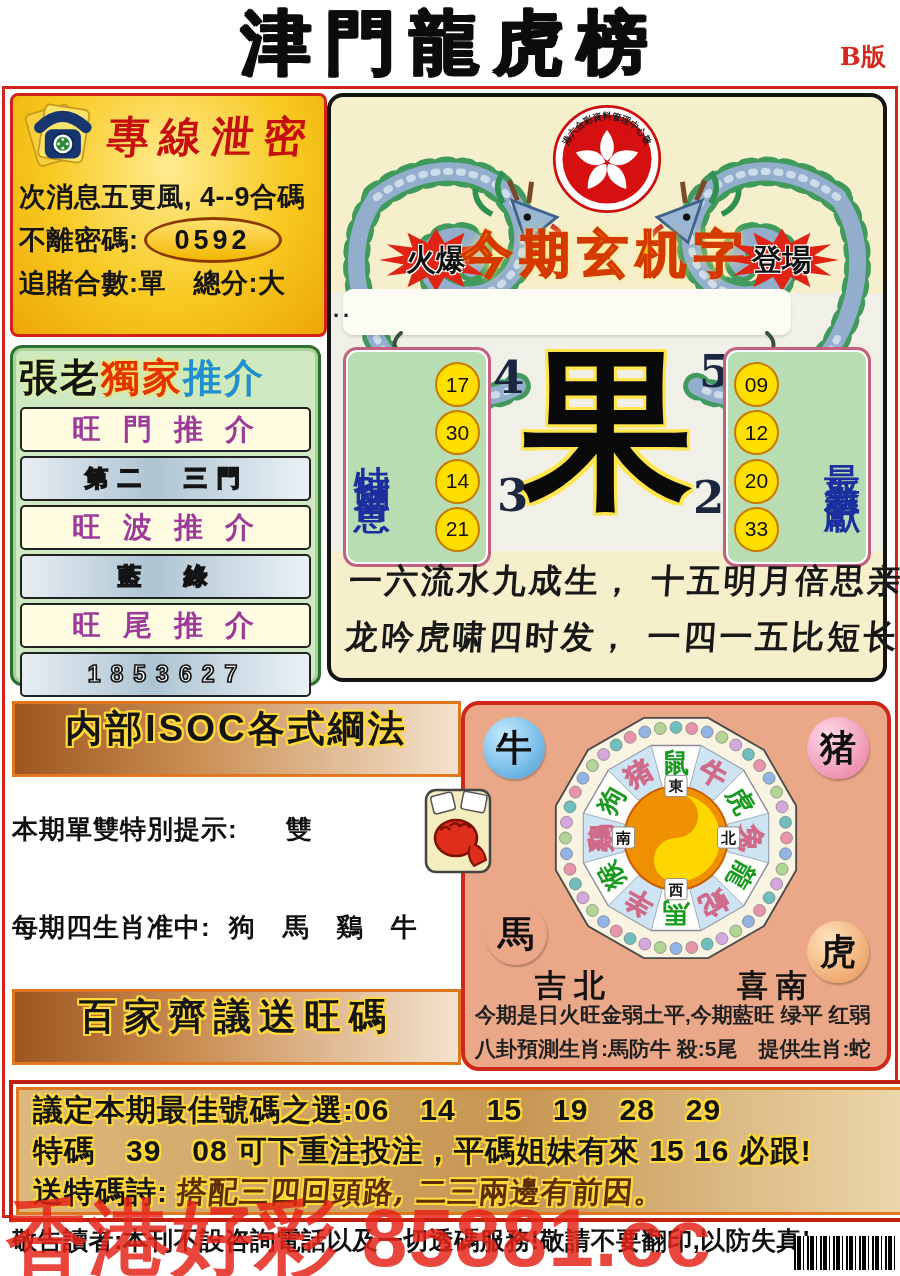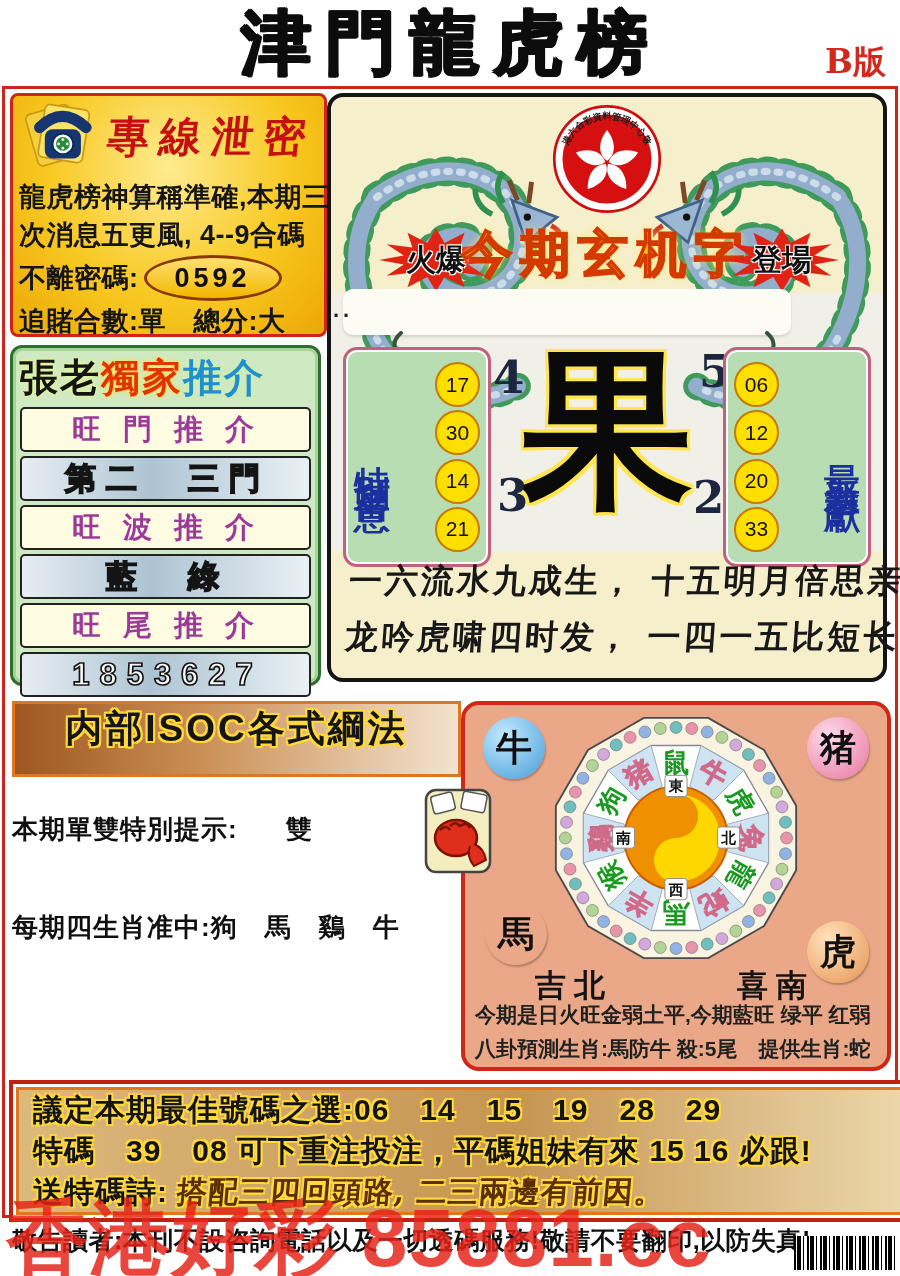--- a/index.html
+++ b/index.html
@@ -6,21 +6,21 @@
   .page{position:relative;width:900px;height:1276px;background:#ffffff;overflow:hidden;
         font-family:"Liberation Sans",sans-serif;}
 
   
   .red-frame{position:absolute;left:2px;top:86px;width:890px;height:1126px;border:3px solid #cf231b;}
 
   
   .main-title{position:absolute;top:-4px;left:0;right:0;text-align:center;
     font-family:"DejaVu Serif",serif;font-weight:900;font-size:70px;letter-spacing:14px;color:#0c0c0c;
     text-shadow:2px 0 #0c0c0c,0 2px #0c0c0c,2px 2px #0c0c0c,3px 1px #0c0c0c;}
-  .edition{position:absolute;right:14px;top:40px;color:#d2281e;font-size:33px;font-weight:bold;
+  .edition{position:absolute;right:14px;top:40px;color:#d2281e;font-size:25px;font-weight:bold;
     font-family:"DejaVu Serif",serif;}
 
   
   .hotline{position:absolute;left:10px;top:93px;width:299px;height:238px;border:3px solid #d2231b;border-radius:8px;
     background:radial-gradient(ellipse at 50% 30%,#ffeb90 0%,#f8c922 55%,#eda705 100%);padding:0 6px;}
   .hot-head{display:flex;align-items:center;height:82px;}
   .hot-title{flex:1;text-align:center;color:#c60f0f;font-family:"DejaVu Serif",serif;font-weight:900;
     font-size:42px;letter-spacing:10px;transform:skewX(-6deg);}
   .hot-line{font-size:27px;font-weight:bold;color:#151515;line-height:38px;letter-spacing:0.5px;white-space:nowrap;}
   .hot-code-row{display:flex;align-items:center;gap:5px;height:48px;}
@@ -32,21 +32,21 @@
   .zhang{position:absolute;left:10px;top:345px;width:293px;height:325px;background:#cfe9c2;
     border:3px solid #2e6e2e;border-radius:12px;box-shadow:inset 0 0 0 3px #a6d396;padding:5px 6px;}
   .zhang-head{text-align:left;font-size:39px;font-weight:900;height:50px;line-height:50px;letter-spacing:2px;}
   .zh1{color:#141414;text-shadow:0 0 5px #e7f78e,0 0 2px #e7f78e;}
   .zh2{color:#e23302;text-shadow:0 0 5px #ffe24a,0 0 2px #ffd24a;}
   .zh3{color:#1f8fd4;text-shadow:0 0 5px #d2f0a0,0 0 2px #d2f0a0;}
   .zrow{height:41px;margin:4px 1px;border:2px solid #222;border-radius:5px;
     display:flex;align-items:center;justify-content:center;}
   .zrow.lab{background:#fffce2;color:#9c3a9a;font-size:29px;font-weight:bold;letter-spacing:22px;padding-left:17px;}
   .zrow.val{background:linear-gradient(90deg,#e7eef3,#aec4d3 45%,#eaf1f5);color:#fff;
-    -webkit-text-stroke:1.7px #141414;font-size:31px;font-weight:bold;letter-spacing:10px;padding-left:4px;}
+    -webkit-text-stroke:1.7px #141414;font-size:23px;font-weight:bold;letter-spacing:10px;padding-left:4px;}
 
   
   .mystery{position:absolute;left:327px;top:93px;width:552px;height:581px;border:4px solid #141414;
     border-radius:16px;background:#f6efcb;}
   .mid-band{position:absolute;left:0;right:0;top:196px;height:258px;background:#f0f0e8;}
   .emblem{position:absolute;left:50%;margin-left:-60px;top:2px;}
   .dragon{position:absolute;top:44px;width:228px;height:296px;}
   .dragon.left{left:2px;}
   .dragon.right{right:2px;transform:scaleX(-1);}
   .burst{position:absolute;width:118px;height:70px;top:128px;}
@@ -85,21 +85,21 @@
   
   .banner{position:absolute;left:12px;width:443px;height:70px;border:3px solid #e0761e;
     background:linear-gradient(90deg,#9e5620,#cb9056 42%,#f4e3cf);
     display:flex;align-items:flex-start;justify-content:center;}
   .banner span{font-size:37px;font-weight:900;color:#151515;letter-spacing:3px;
     text-shadow:-2px -2px 0 #ffd83a,2px -2px 0 #ffd83a,-2px 2px 0 #ffd83a,2px 2px 0 #ffd83a,
                 -2px 0 0 #ffd83a,2px 0 0 #ffd83a,0 -2px 0 #ffd83a,0 2px 0 #ffd83a;}
   .isoc-rows{position:absolute;left:12px;top:780px;width:443px;height:196px;display:flex;
     flex-direction:column;justify-content:space-around;}
   .isoc-row{font-size:26px;font-weight:bold;color:#101010;letter-spacing:1px;white-space:nowrap;}
-  .isoc-row .val{}
+  .isoc-row .val{margin-left:18px;}
   .fist{position:absolute;left:424px;top:786px;z-index:5;}
 
   
   .zodiac{position:absolute;left:461px;top:701px;width:422px;height:362px;background:#eba888;
     border:4px solid #d02818;border-radius:18px;}
   .zc{position:absolute;width:62px;height:62px;border-radius:50%;display:flex;align-items:center;
     justify-content:center;font-size:36px;font-weight:900;color:#101010;box-shadow:1px 2px 2px rgba(0,0,0,0.25);}
   .zc.tl{left:18px;top:12px;background:radial-gradient(circle at 35% 30%,#c4eaff,#479dd8);}
   .zc.tr{right:18px;top:12px;background:radial-gradient(circle at 35% 30%,#ffd9e9,#e8789e);}
   .zc.bl{left:20px;top:198px;background:radial-gradient(circle at 35% 30%,#dcf6cc,#57ae57;);}
@@ -146,21 +146,20 @@
         <rect x="30" y="36" width="42" height="34" rx="9" fill="#17356f"></rect>
         <circle cx="51" cy="53" r="12" fill="#ffffff" stroke="#0a2a5a" stroke-width="2"></circle>
         <circle cx="51" cy="53" r="8" fill="#2a8a3a"></circle>
         <circle cx="51" cy="48" r="1.6" fill="#fff"></circle>
           <circle cx="56" cy="53" r="1.6" fill="#fff"></circle>
         <circle cx="51" cy="58" r="1.6" fill="#fff"></circle>
           <circle cx="46" cy="53" r="1.6" fill="#fff"></circle>
       </svg>
       <div class="hot-title">專線泄密</div>
     </div>
-    <div class="hot-line">龍虎榜神算稱準確,本期三</div>
     <div class="hot-line">次消息五更風, 4--9合碼</div>
     <div class="hot-code-row">
       <span class="hot-line">不離密碼:</span>
       <span class="code-oval">0592</span>
     </div>
     <div class="hot-line">追賭合數:單　總分:大</div>
   </div>
 
   <div class="zhang">
     <div class="zhang-head">
@@ -260,21 +259,21 @@
     </div>
 
     <div class="big-char">果</div>
     <div class="cnum tl">4</div>
     <div class="cnum tr">5</div>
     <div class="cnum bl">3</div>
     <div class="cnum br">2</div>
 
     <div class="panel right">
       <div class="numcol">
-        <div class="numball">06</div>
+        <div class="numball">09</div>
         <div class="numball">12</div>
         <div class="numball">20</div>
         <div class="numball">33</div>
       </div>
       <div class="vchars">最新奉獻</div>
     </div>
 
     <div class="poem">
       <div>一六流水九成生， 十五明月倍思亲</div>
       <div>龙吟虎啸四时发， 一四一五比短长</div>
@@ -295,20 +294,23 @@
 
   <svg class="fist" width="70" height="90" viewBox="0 0 70 90">
     <rect x="2" y="4" width="64" height="82" rx="10" fill="#f3edc0" stroke="#444" stroke-width="2.5"></rect>
     <rect x="8" y="8" width="22" height="18" rx="3" fill="#fff" stroke="#555" stroke-width="1.5" transform="rotate(-14 19 17)"></rect>
     <rect x="38" y="7" width="24" height="18" rx="3" fill="#fff" stroke="#555" stroke-width="1.5" transform="rotate(11 50 16)"></rect>
     <ellipse cx="32" cy="52" rx="21" ry="18" fill="#df2e1c" stroke="#7e1200" stroke-width="2.5"></ellipse>
     <path d="M16,44 q6,-6 10,0 M26,40 q6,-6 10,1 M36,40 q7,-5 10,2" stroke="#7e1200" stroke-width="2.5" fill="none"></path>
     <path d="M50,58 q10,4 12,16 L50,80 q-8,-10 -4,-20" fill="#df2e1c" stroke="#7e1200" stroke-width="2"></path>
   </svg>
 
+  <div class="banner" style="top:989px;">
+    <span style="letter-spacing:8px;">百家齊議送旺碼</span>
+  </div>
 
   <div class="zodiac">
     <div class="zc tl">牛</div>
     <div class="zc tr">猪</div>
     <div class="zc bl">馬</div>
     <div class="zc br">虎</div>
 
     <svg class="wheel" width="258" height="258" viewBox="0 0 280 280">
       <polygon points="174.9,9.6 235.5,44.5 270.4,105.1 270.4,174.9 235.5,235.5 174.9,270.4 105.1,270.4 44.5,235.5 9.6,174.9 9.6,105.1 44.5,44.5 105.1,9.6" fill="#f9f3e2" stroke="#4a4a4a" stroke-width="2"></polygon>
       <g id="ring-dots">

